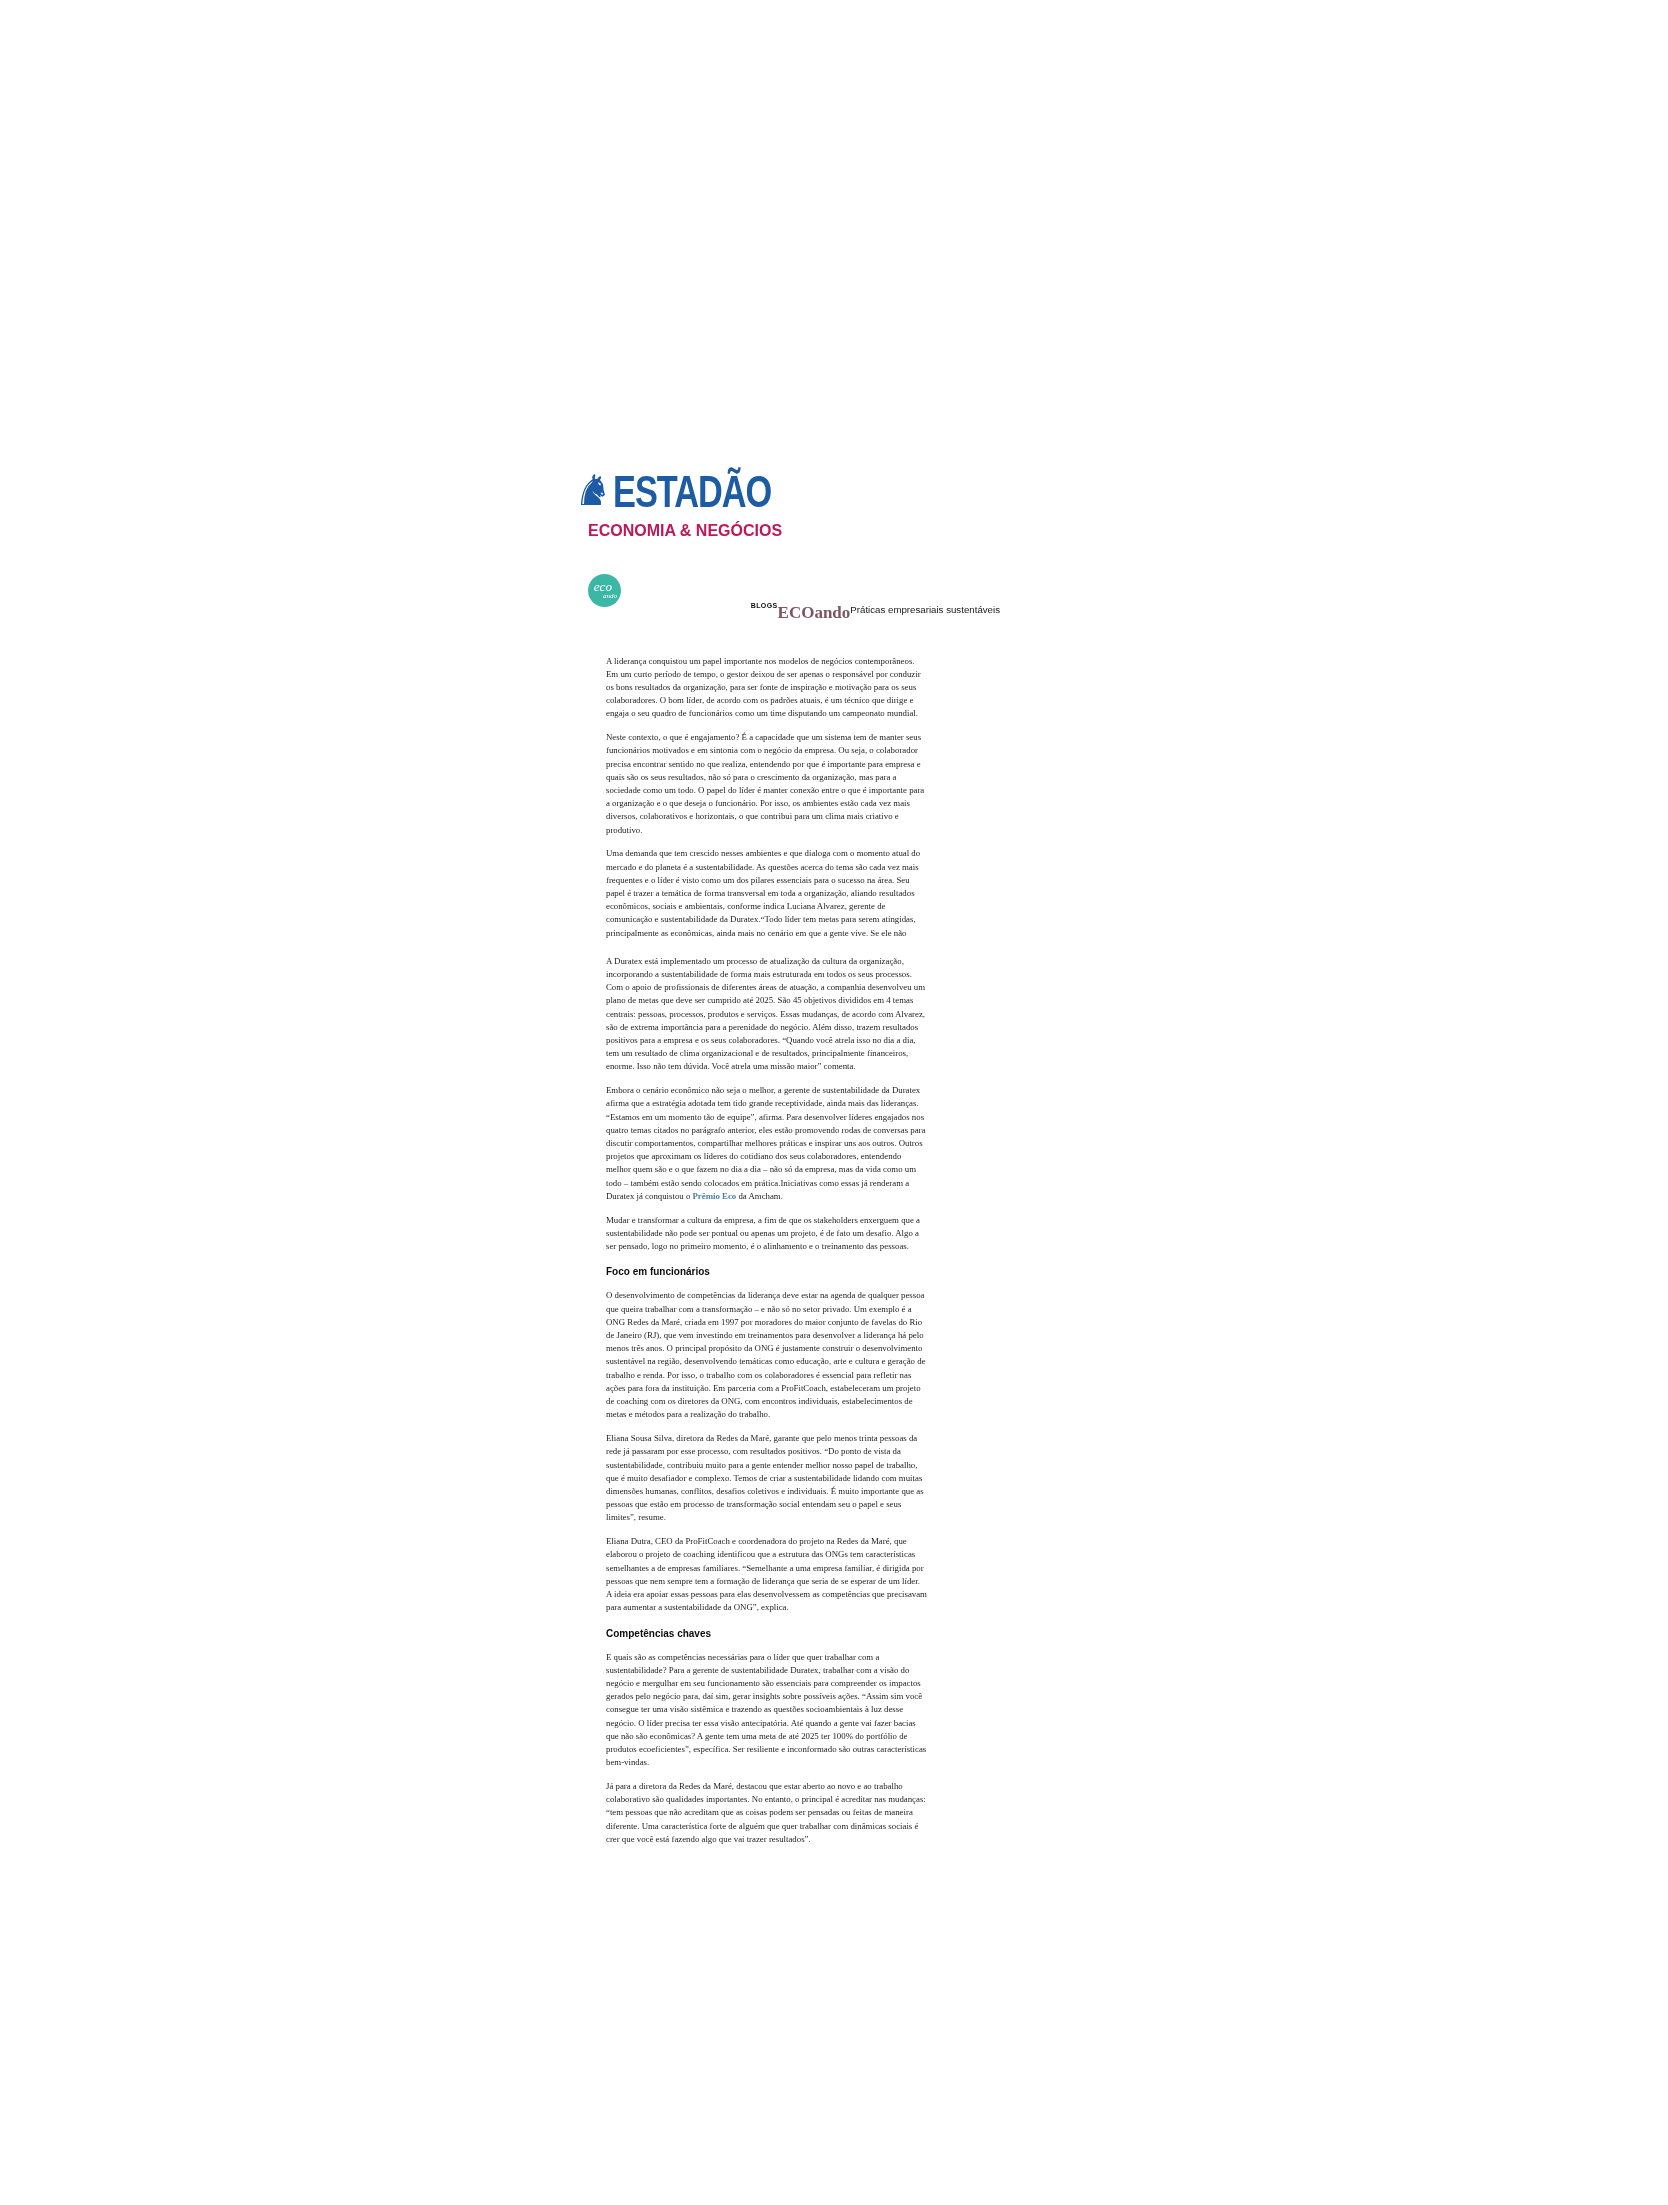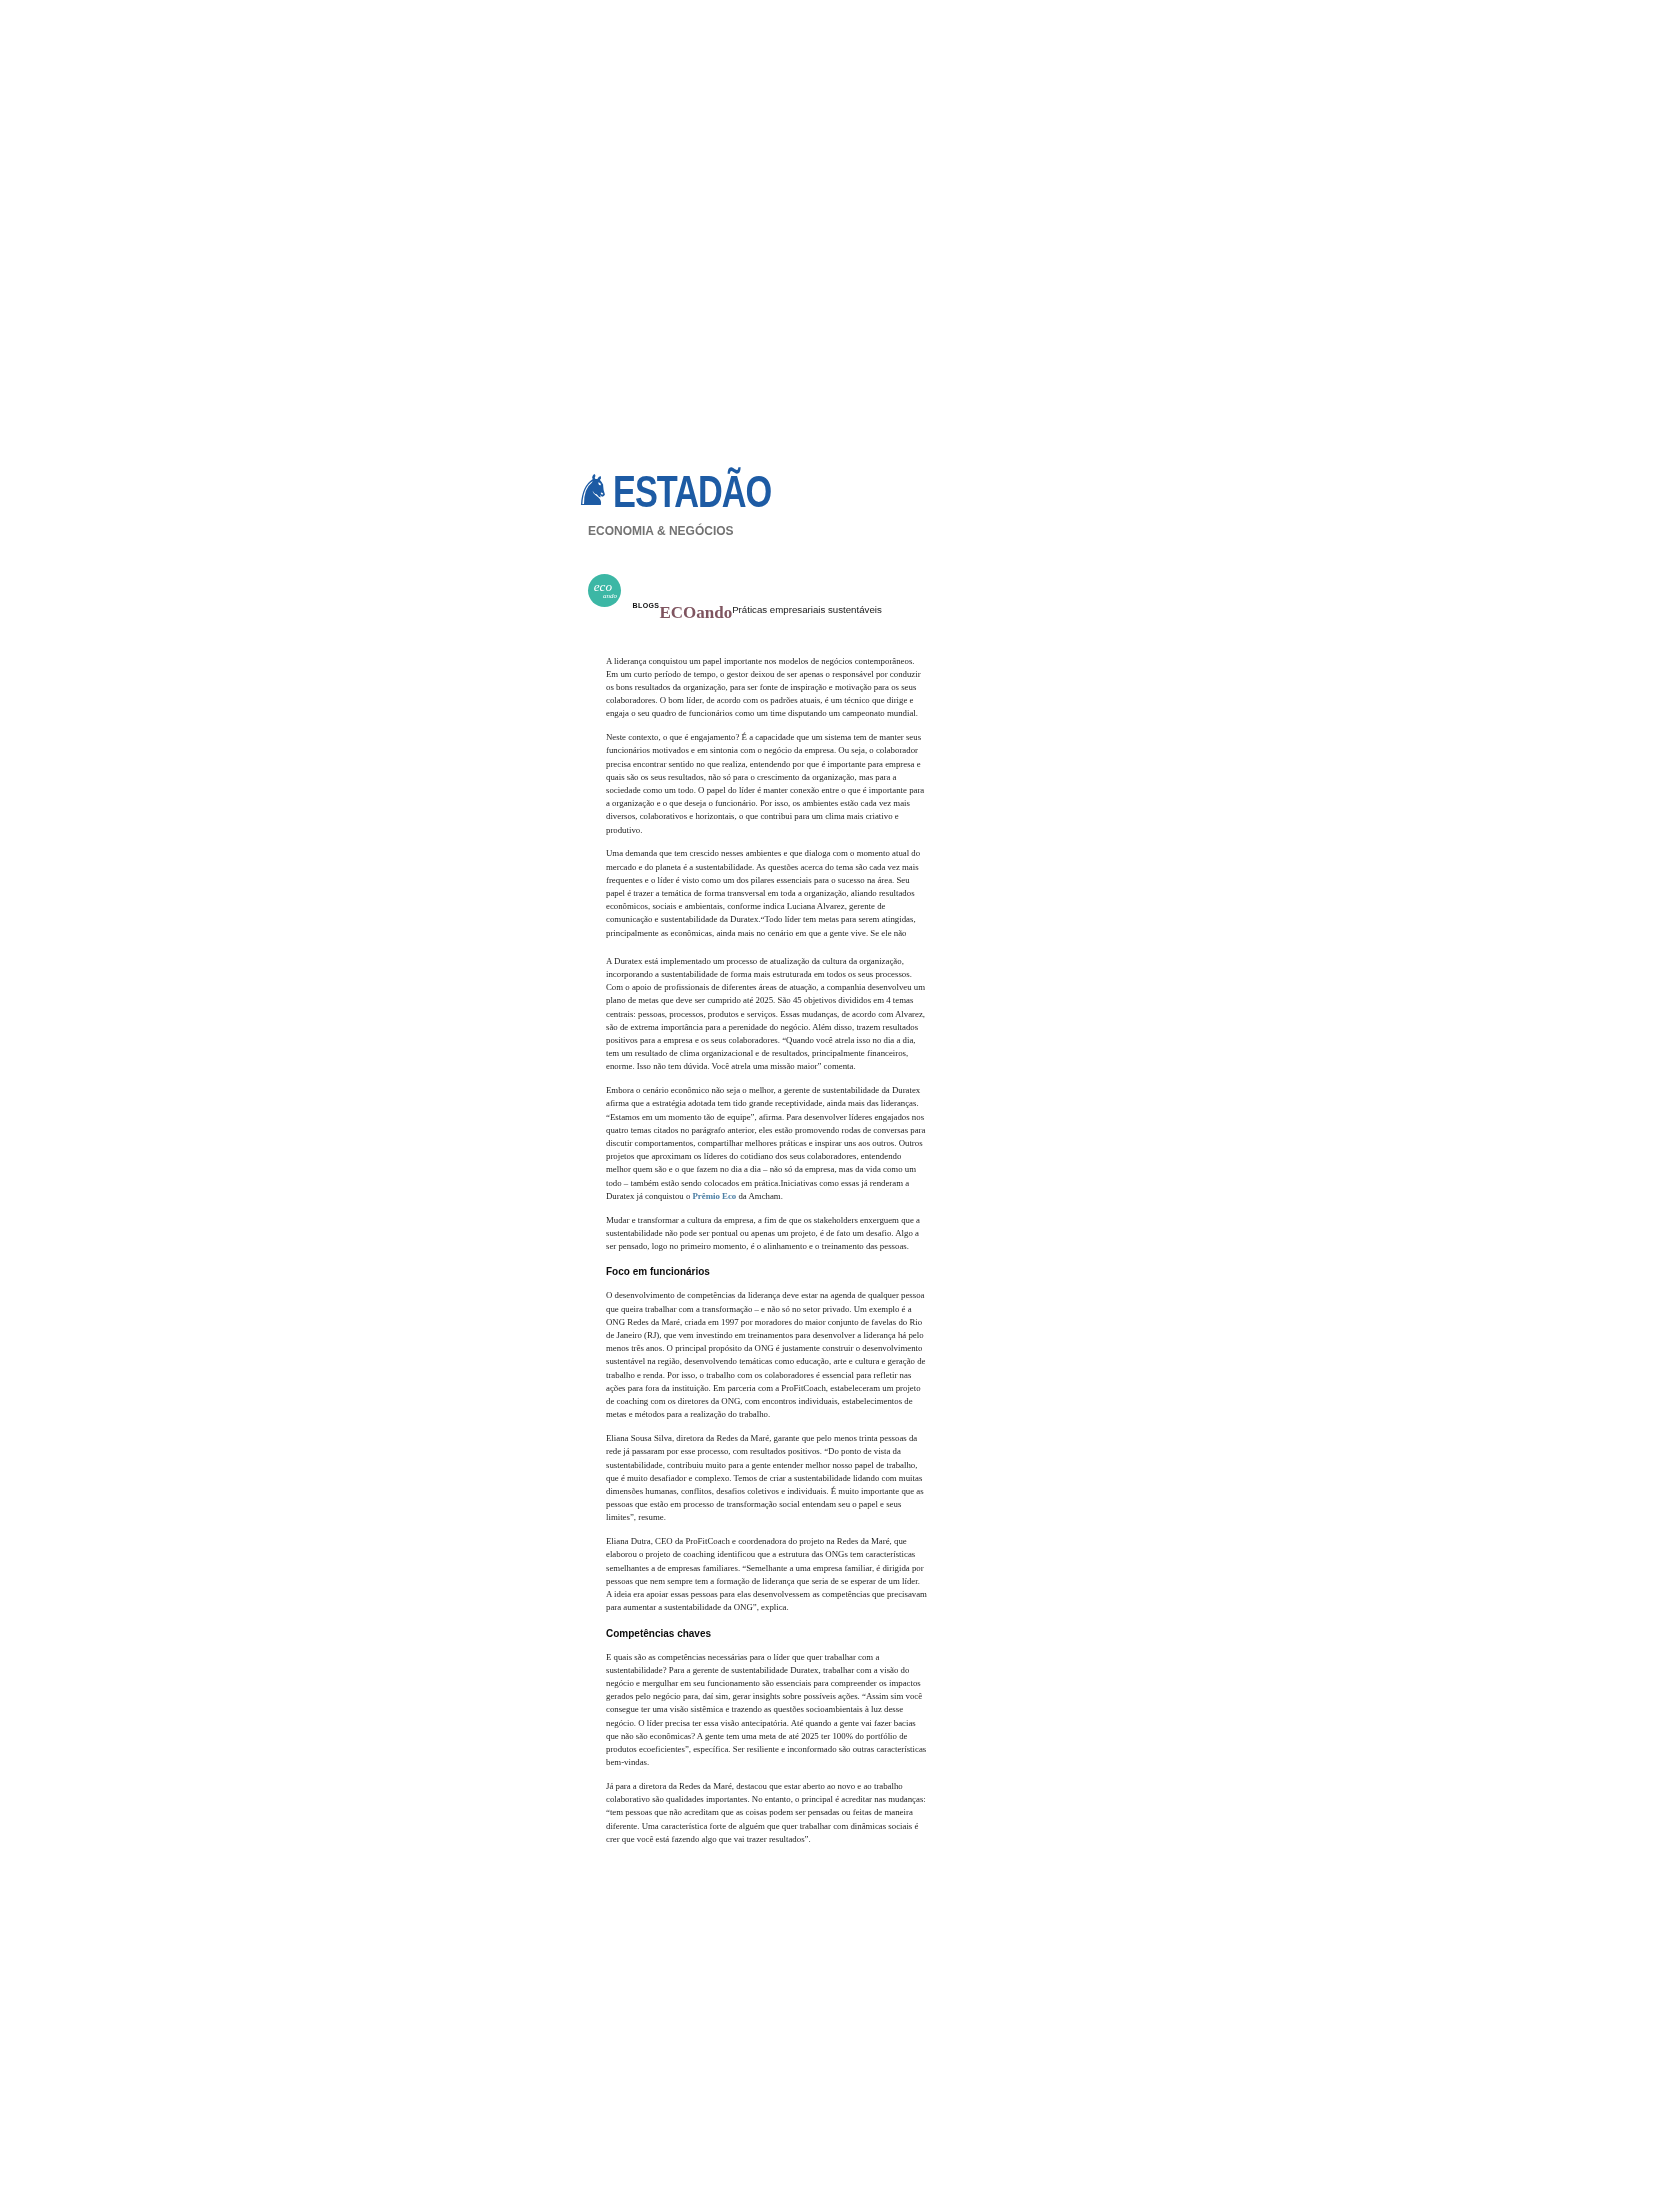--- a/index.html
+++ b/index.html
@@ -14,24 +14,24 @@
   .estadao-word{font-family:"Liberation Sans","DejaVu Sans",sans-serif;font-weight:700;
           font-size:44px;line-height:41px;letter-spacing:-1.3px;color:#1d5ba4;
           transform:scaleX(0.78);transform-origin:left bottom;display:inline-block;white-space:nowrap;}
 
   
   .en-block{margin-left:33px;margin-top:13.2px;}
   .en-letters{font-weight:700;font-size:52px;line-height:44px;white-space:nowrap;}
   .en-e,.en-n{color:#73343f;}
   .en-amp{color:#c6b893;font-size:54px;margin:0 -3.1px;position:relative;z-index:1;}
   .en-caption{font-family:"Liberation Sans","DejaVu Sans",sans-serif;font-weight:700;
-          font-size:12px;line-height:12px;color:#737373;margin-top:1px;letter-spacing:0;}
+          font-size:16px;line-height:12px;color:#be185d;margin-top:1px;letter-spacing:0;}
 
   
-  .blog-row{margin-left:33px;margin-top:23px;display:flex;align-items:center;gap:11.5px;}
+  .blog-row{margin-left:33px;margin-top:23px;display:flex;align-items:center;gap:11.5px;justify-content:space-between;}
   .eco-badge{width:33px;height:33px;border-radius:50%;background:#3cb7a5;position:relative;flex:0 0 auto;}
   .eco-badge .eco{position:absolute;left:5.7px;top:5.3px;color:#fff;font-style:italic;
           font-size:13.2px;line-height:13.2px;}
   .eco-badge .ando{position:absolute;right:4px;bottom:7px;color:#fff;font-style:italic;
           font-size:7px;line-height:7px;}
   .blog-texts{display:flex;flex-direction:row;margin-top:42px;}
   .blog-label{font-family:"Liberation Sans","DejaVu Sans",sans-serif;font-weight:700;
           font-size:7px;line-height:7px;letter-spacing:0.4px;color:#101010;}
   .blog-name{font-weight:700;font-size:17px;line-height:17.6px;color:#7f5560;margin-top:1.8px;}
   .blog-tagline{font-family:"Liberation Sans","DejaVu Sans",sans-serif;font-size:9.7px;

